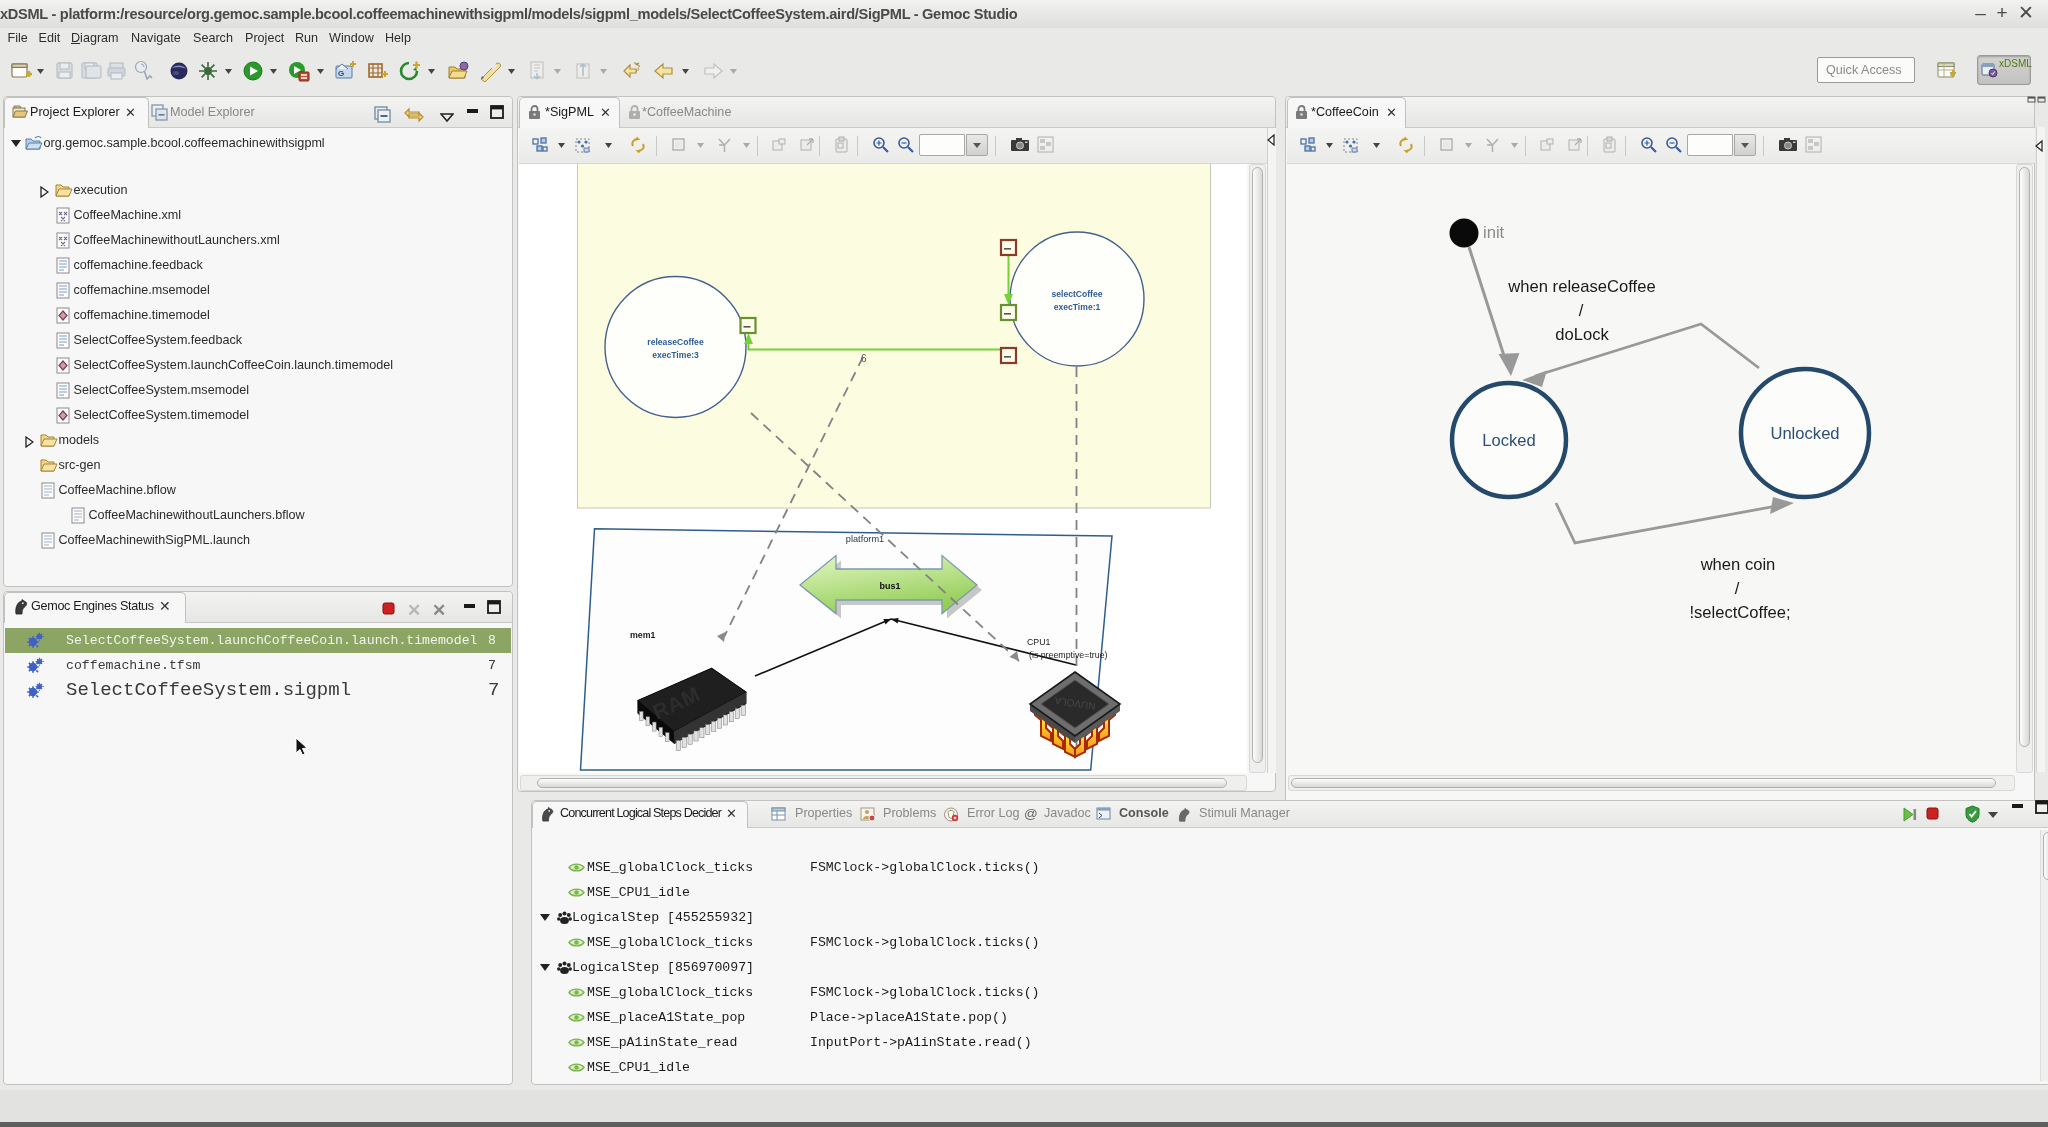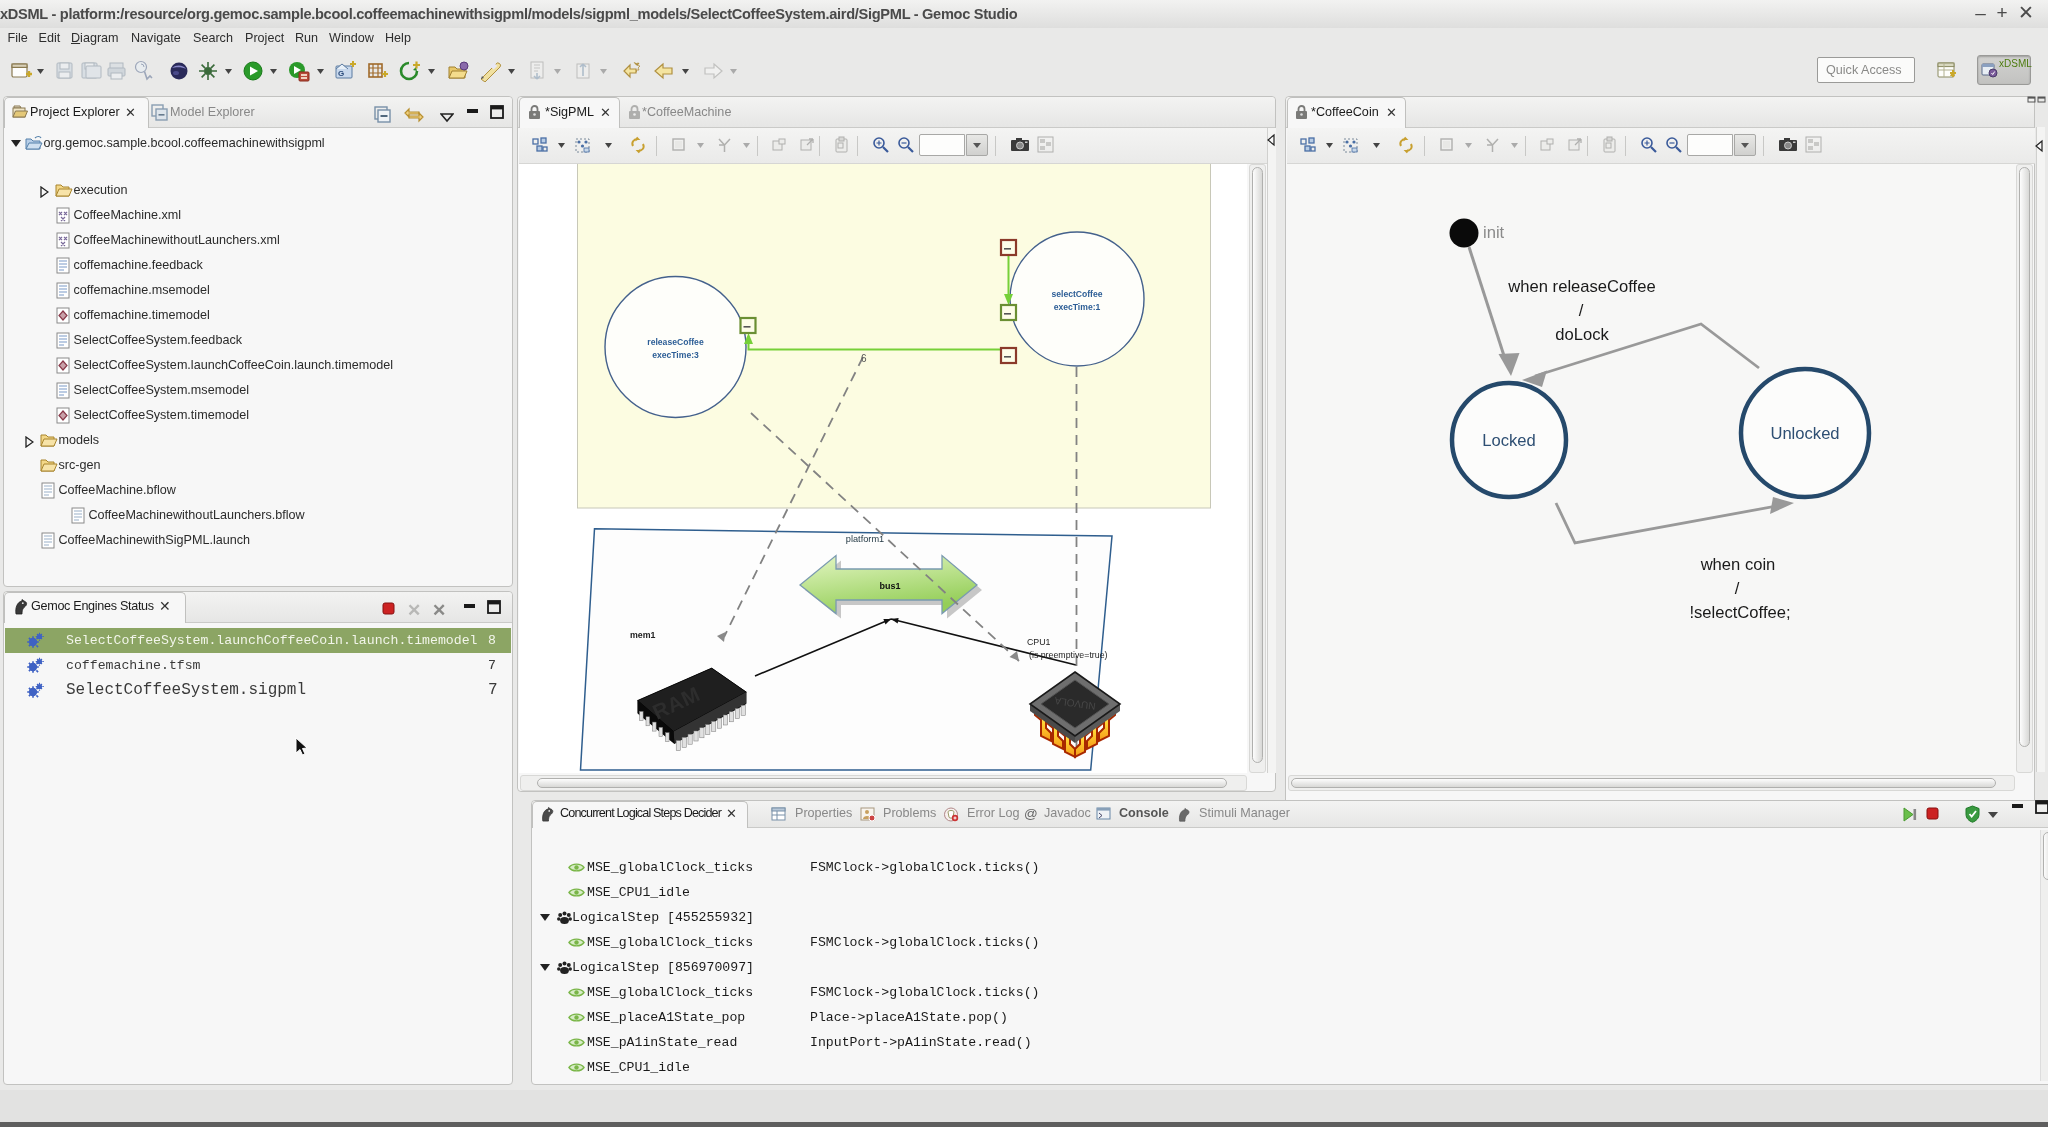--- a/index.html
+++ b/index.html
@@ -384,21 +384,21 @@
     <div class="trow mono" style="top:30px; color:#3a3a3a; font-size:13.2px; letter-spacing:0;">
         <svg class="ticon" style="left:21px; top:3px;" width="19" height="19" viewBox="0 0 19 19">
           <circle cx="7" cy="11" r="4.2" fill="#3f62c4"></circle>
           <path d="M7 5.2v2.4M7 14.4v2.4M1.2 11h2.4M10.4 11h2.4M2.9 6.9l1.7 1.7M10.4 14.4l1.7 1.7M2.9 15.1l1.7-1.7M10.4 7.6l1.7-1.7" stroke="#3f62c4" stroke-width="1.6"></path>
           <circle cx="13.5" cy="5.5" r="2.6" fill="#3f62c4"></circle>
           <path d="M13.5 1.7v1.4M13.5 8.4v1.4M9.7 5.5h1.4M16.4 5.5h1.4M11 3l.9.9M15.1 7.1l.9.9M11 8l.9-.9M15.1 3.9l.9-.9" stroke="#3f62c4" stroke-width="1.2"></path>
         </svg>
         <span style="position:absolute; left:61px;">coffemachine.tfsm</span>
         <span style="position:absolute; left:483px;">7</span>
       </div>
-    <div class="trow mono" style="top:55px; color:#3a3a3a; font-size:16px; letter-spacing:0;">
+    <div class="trow mono" style="top:55px; color:#3a3a3a; font-size:19px; letter-spacing:0;">
         <svg class="ticon" style="left:21px; top:3px;" width="19" height="19" viewBox="0 0 19 19">
           <circle cx="7" cy="11" r="4.2" fill="#3f62c4"></circle>
           <path d="M7 5.2v2.4M7 14.4v2.4M1.2 11h2.4M10.4 11h2.4M2.9 6.9l1.7 1.7M10.4 14.4l1.7 1.7M2.9 15.1l1.7-1.7M10.4 7.6l1.7-1.7" stroke="#3f62c4" stroke-width="1.6"></path>
           <circle cx="13.5" cy="5.5" r="2.6" fill="#3f62c4"></circle>
           <path d="M13.5 1.7v1.4M13.5 8.4v1.4M9.7 5.5h1.4M16.4 5.5h1.4M11 3l.9.9M15.1 7.1l.9.9M11 8l.9-.9M15.1 3.9l.9-.9" stroke="#3f62c4" stroke-width="1.2"></path>
         </svg>
         <span style="position:absolute; left:61px;">SelectCoffeeSystem.sigpml</span>
         <span style="position:absolute; left:483px;">7</span>
       </div>
     <svg class="abs" style="left:290px; top:114px;" width="16" height="22" viewBox="0 0 16 22">

